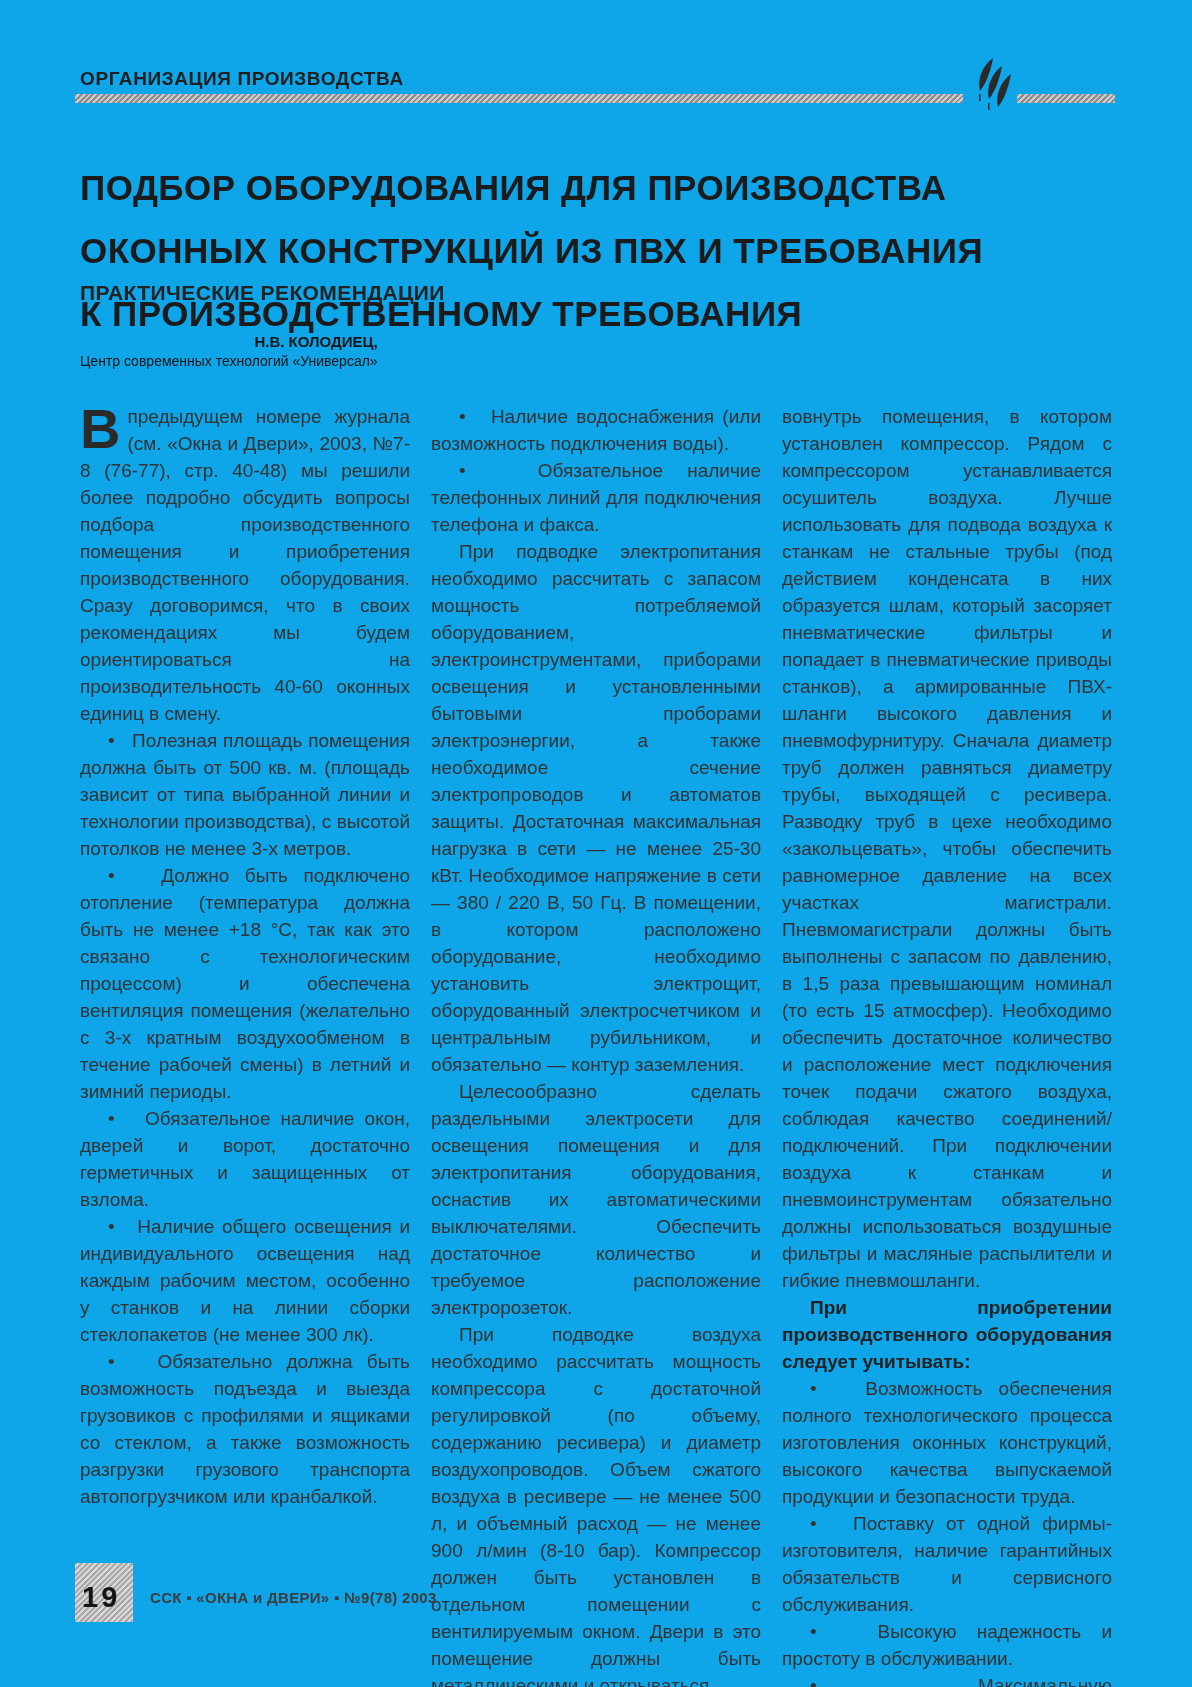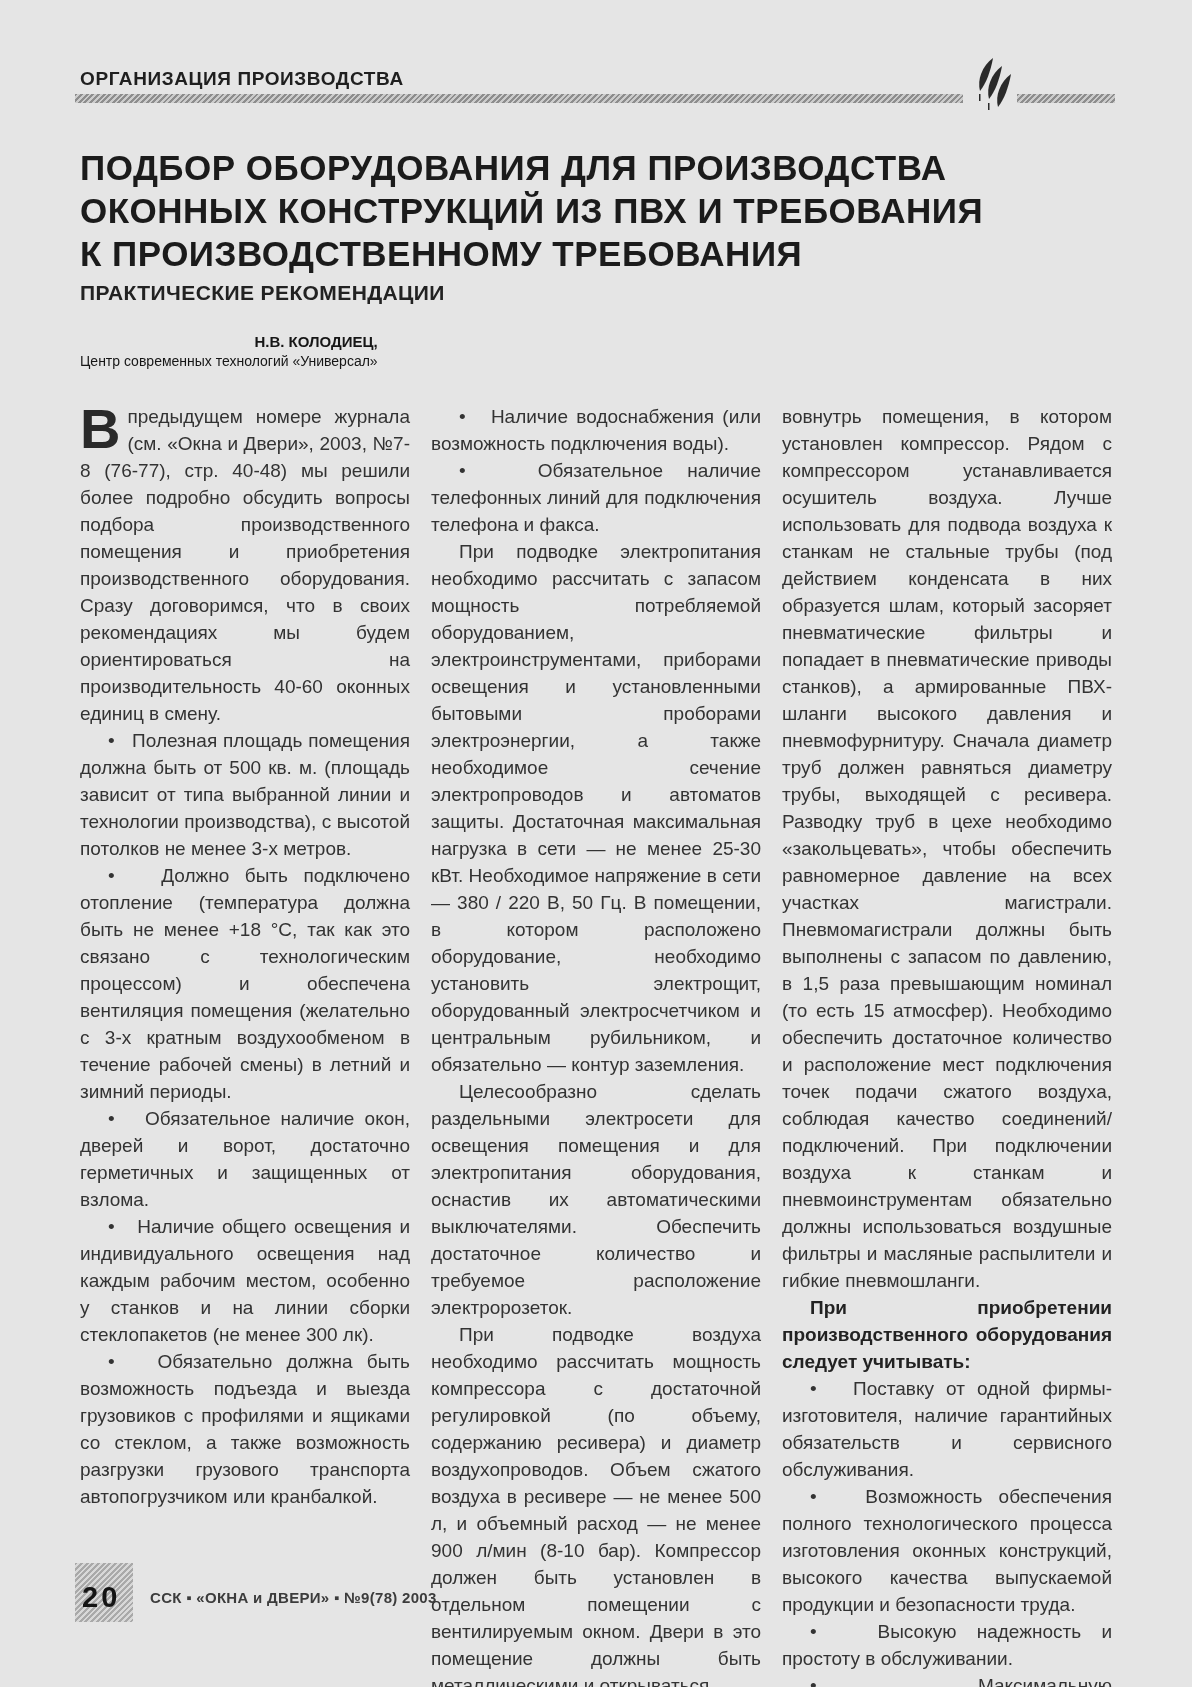--- a/index.html
+++ b/index.html
@@ -1,17 +1,17 @@
 <!DOCTYPE html>
 <html><head>
 <meta charset="utf-8">
 <style>
   html,body { margin:0; padding:0; background:#ffffff; }
   .page {
-    position:relative; width:1192px; height:1687px; background:#e5e5e5;
+    position:relative; width:1192px; height:1687px; background:#0ea5e9;
     font-family:"Liberation Sans", sans-serif; overflow:hidden; color:#333;
   }
 
   
   .section-label{
     position:absolute; left:80px; top:68px; z-index:2;
     font-size:19px; font-weight:bold; letter-spacing:.6px; color:#1f1f1f;
   }
   .rule{
     position:absolute; top:94px; height:9px; z-index:1;
@@ -20,21 +20,21 @@
   .rule-left{ left:75px; width:888px; }
   .rule-right{ left:1017px; width:98px; }
   .logo{ position:absolute; left:958px; top:56px; z-index:3; }
 
   
   .title{
     position:absolute; left:80px; top:146px;
     font-size:35px; line-height:43px; font-weight:bold; color:#1b1b1b;
     letter-spacing:.5px;
   }
-  .title span{ display:block; }
+  .title span{ display:block;margin-top:20px; }
   .subtitle{
     position:absolute; left:80px; top:281px;
     font-size:21px; font-weight:bold; letter-spacing:.4px; color:#222;
   }
   .author{ position:absolute; left:80px; top:332px; color:#161616; }
   .author-name{ font-size:15px; font-weight:bold; line-height:20px;text-align:right; }
   .author-org{ font-size:14px; font-weight:normal; line-height:19px; }
 
   
   .columns{
@@ -115,25 +115,25 @@
       <p>•&nbsp;&nbsp;&nbsp;Наличие водоснабжения (или возможность подключения воды).</p>
       <p>•&nbsp;&nbsp;&nbsp;Обязательное наличие телефонных линий для подключения телефона и факса.</p>
       <p>При подводке электропитания необходимо рассчитать с запасом мощность потребляемой оборудованием, электроинструментами, приборами освещения и установленными бытовыми проборами электроэнергии, а также необходимое сечение электропроводов и автоматов защиты. Достаточная максимальная нагрузка в сети — не менее 25-30 кВт. Необходимое напряжение в сети — 380 / 220 В, 50 Гц. В помещении, в котором расположено оборудование, необходимо установить электрощит, оборудованный электросчетчиком и центральным рубильником, и обязательно — контур заземления.</p>
       <p>Целесообразно сделать раздельными электросети для освещения помещения и для электропитания оборудования, оснастив их автоматическими выключателями. Обеспечить достаточное количество и требуемое расположение электророзеток.</p>
       <p>При подводке воздуха необходимо рассчитать мощность компрессора с достаточной регулировкой (по объему, содержанию ресивера) и диаметр воздухопроводов. Объем сжатого воздуха в ресивере — не менее 500 л, и объемный расход — не менее 900 л/мин (8-10 бар). Компрессор должен быть установлен в отдельном помещении с вентилируемым окном. Двери в это помещение должны быть металлическими и открываться</p>
     </div>
 
     <div class="col">
       <p class="noindent">вовнутрь помещения, в котором установлен компрессор. Рядом с компрессором устанавливается осушитель воздуха. Лучше использовать для подвода воздуха к станкам не стальные трубы (под действием конденсата в них образуется шлам, который засоряет пневматические фильтры и попадает в пневматические приводы станков), а армированные ПВХ-шланги высокого давления и пневмофурнитуру. Сначала диаметр труб должен равняться диаметру трубы, выходящей с ресивера. Разводку труб в цехе необходимо «закольцевать», чтобы обеспечить равномерное давление на всех участках магистрали. Пневмомагистрали должны быть выполнены с запасом по давлению, в 1,5 раза превышающим номинал (то есть 15 атмосфер). Необходимо обеспечить достаточное количество и расположение мест подключения точек подачи сжатого воздуха, соблюдая качество соединений/подключений. При подключении воздуха к станкам и пневмоинструментам обязательно должны использоваться воздушные фильтры и масляные распылители и гибкие пневмошланги.</p>
       <p class="bold">При приобретении производственного оборудования следует учитывать:</p>
+      <p>•&nbsp;&nbsp;&nbsp;Возможность обеспечения полного технологического процесса изготовления оконных конструкций, высокого качества выпускаемой продукции и безопасности труда.</p>
       <p>•&nbsp;&nbsp;&nbsp;Поставку от одной фирмы-изготовителя, наличие гарантийных обязательств и сервисного обслуживания.</p>
-      <p>•&nbsp;&nbsp;&nbsp;Возможность обеспечения полного технологического процесса изготовления оконных конструкций, высокого качества выпускаемой продукции и безопасности труда.</p>
       <p>•&nbsp;&nbsp;&nbsp;Высокую надежность и простоту в обслуживании.</p>
       <p>•&nbsp;&nbsp;&nbsp;Максимальную автоматизацию, сокращение ручного труда.</p>
     </div>
 
   </div>
 
   <div class="pagenum-box"></div>
-  <div class="pagenum">20</div>
+  <div class="pagenum">19</div>
   <div class="journal-line">ССК ▪ «ОКНА и ДВЕРИ» ▪ №9(78) 2003</div>
 
 </div>
 
 </body></html>

